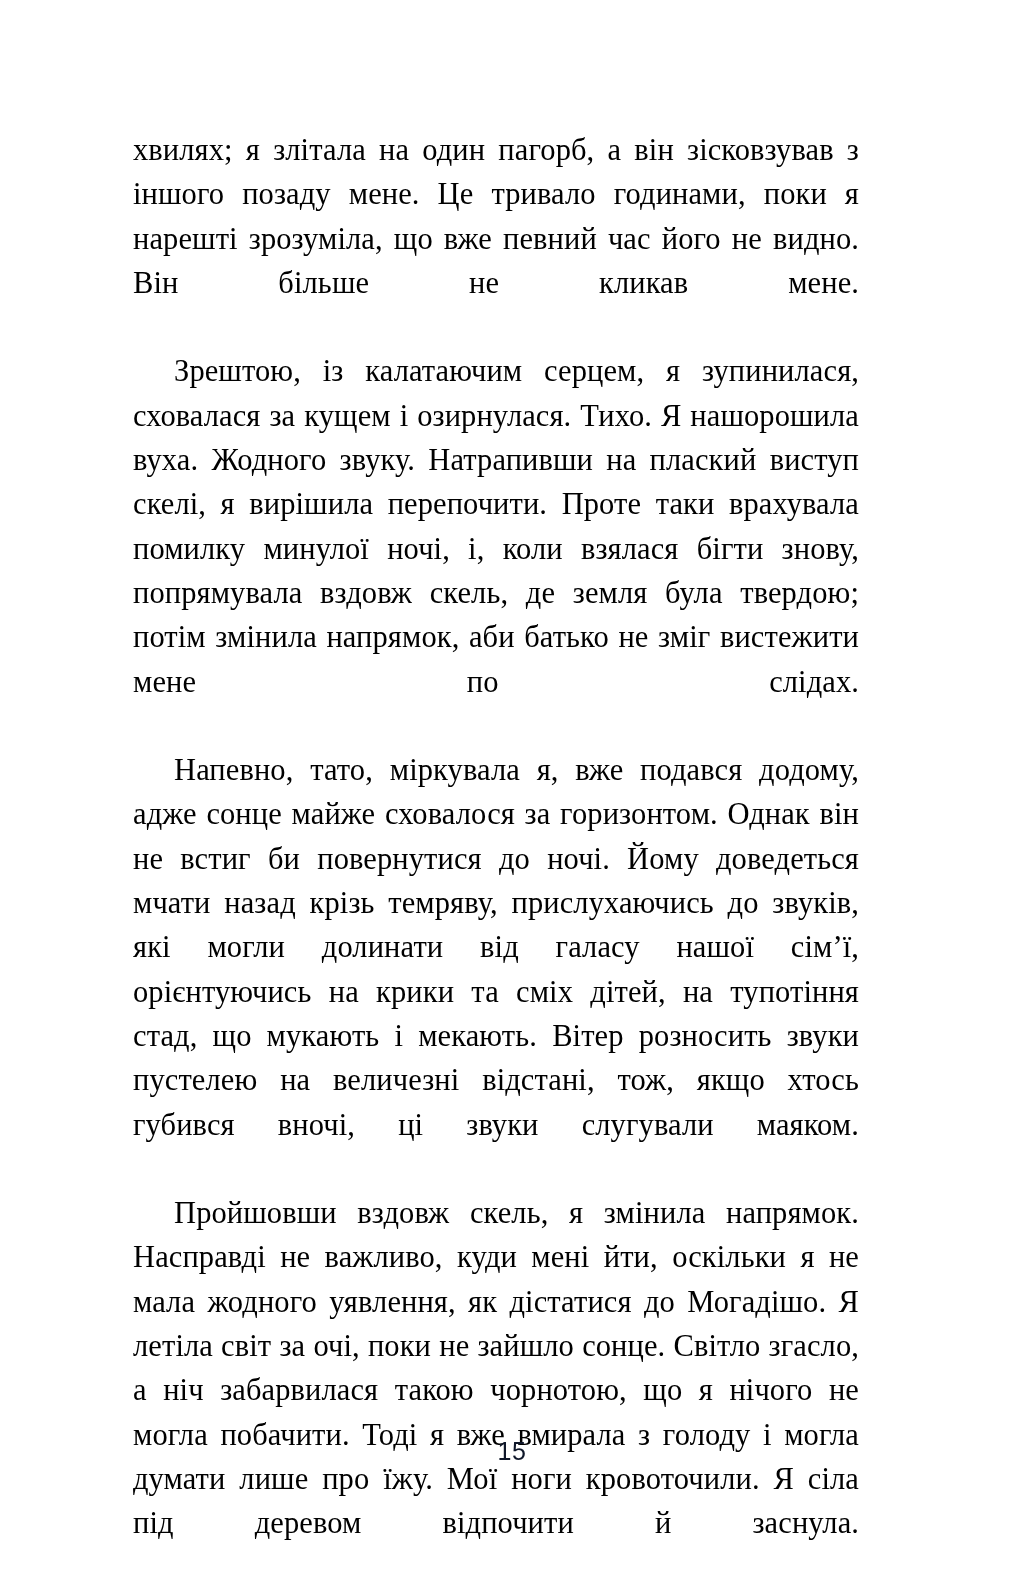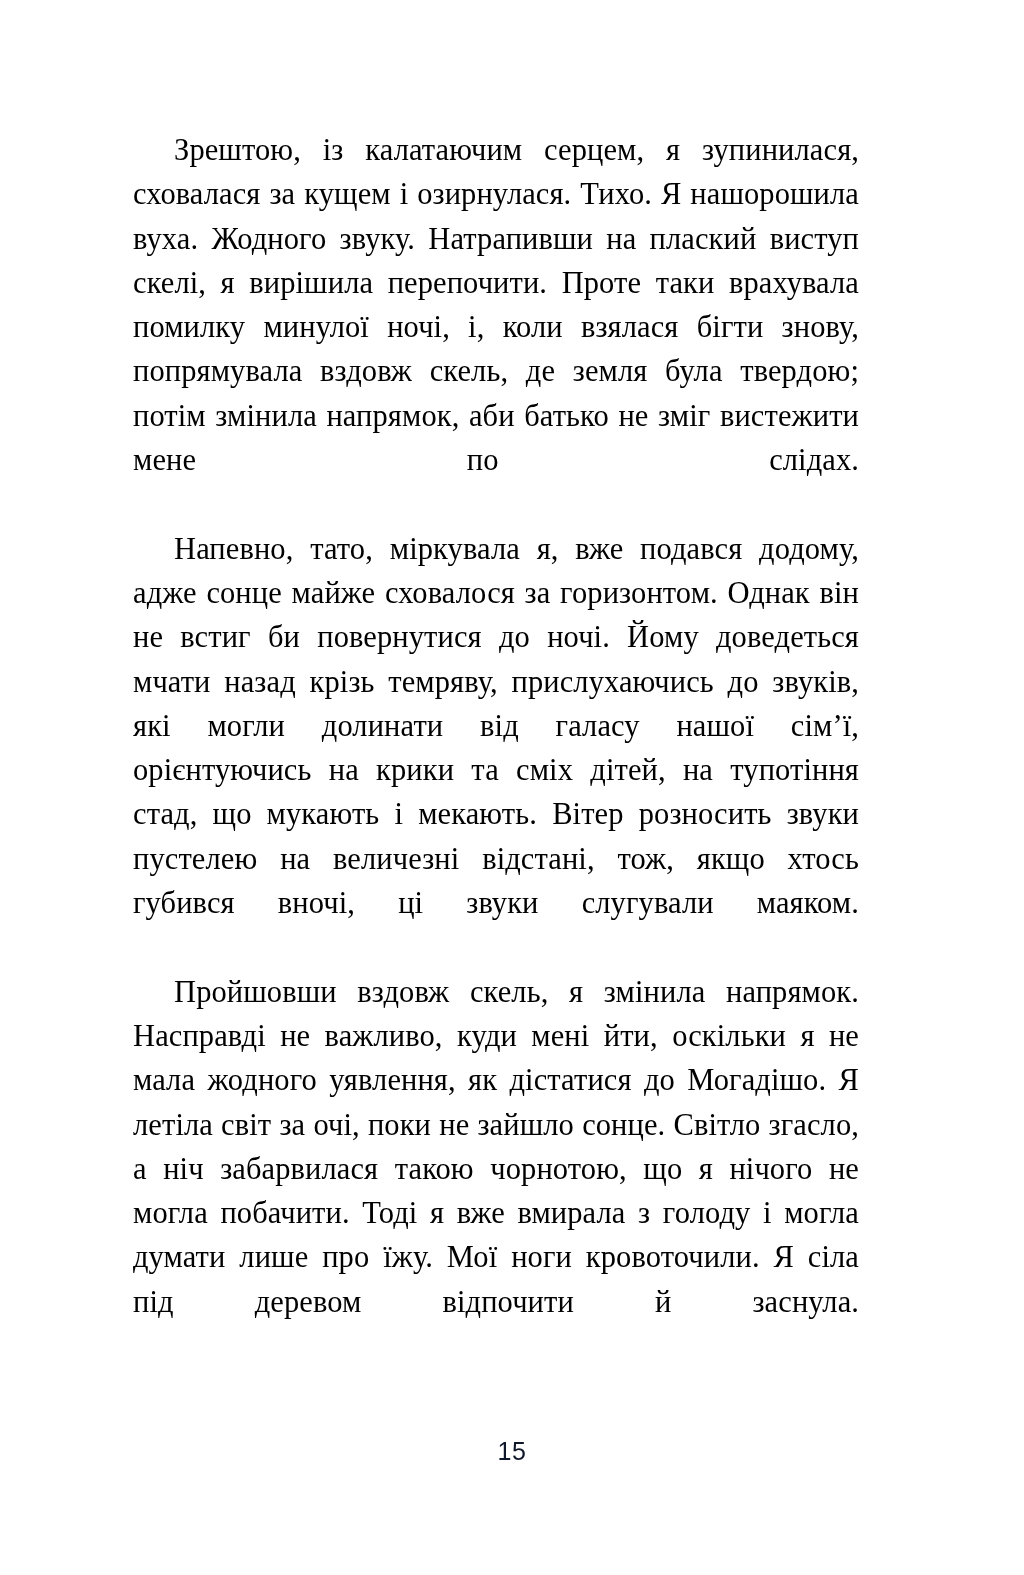--- a/index.html
+++ b/index.html
@@ -72,20 +72,21 @@
     letter-spacing: 0.5px;
   }
 </style>
 </head>
 <body>
 
 <div id="page">
 
   <div id="text-block">
 
+    <p class="para no-indent force-last">хвилях; я злітала на один пагорб, а він зісковзував з іншого позаду мене. Це тривало годинами, поки я нарешті зрозуміла, що вже певний час його не видно. Він більше не кликав мене.</p>
 
     <p class="para force-last">Зрештою, із калатаючим серцем, я зупинилася, сховалася за кущем і озирнулася. Тихо. Я нашорошила вуха. Жодного звуку. Натрапивши на плаский виступ скелі, я вирішила перепочити. Проте таки врахувала помилку минулої ночі, і, коли взялася бігти знову, попрямувала вздовж скель, де земля була твердою; потім змінила напрямок, аби батько не зміг вистежити мене по слідах.</p>
 
     <p class="para force-last">Напевно, тато, міркувала я, вже подався додому, адже сонце майже сховалося за горизонтом. Однак він не встиг би повернутися до ночі. Йому доведеться мчати назад крізь темряву, прислухаючись до звуків, які могли долинати від галасу нашої сім’ї, орієнтуючись на крики та сміх дітей, на тупотіння стад, що мукають і мекають. Вітер розносить звуки пустелею на величезні відстані, тож, якщо хтось губився вночі, ці звуки слугували маяком.</p>
 
     <p class="para force-last">Пройшовши вздовж скель, я змінила напрямок. Насправді не важливо, куди мені йти, оскільки я не мала жодного уявлення, як дістатися до Могадішо. Я летіла світ за очі, поки не зайшло сонце. Світло згасло, а ніч забарвилася такою чорнотою, що я нічого не могла побачити. Тоді я вже вмирала з голоду і могла думати лише про їжу. Мої ноги кровоточили. Я сіла під деревом відпочити й заснула.</p>
 
   </div>
 
   <div id="page-number">15</div>

